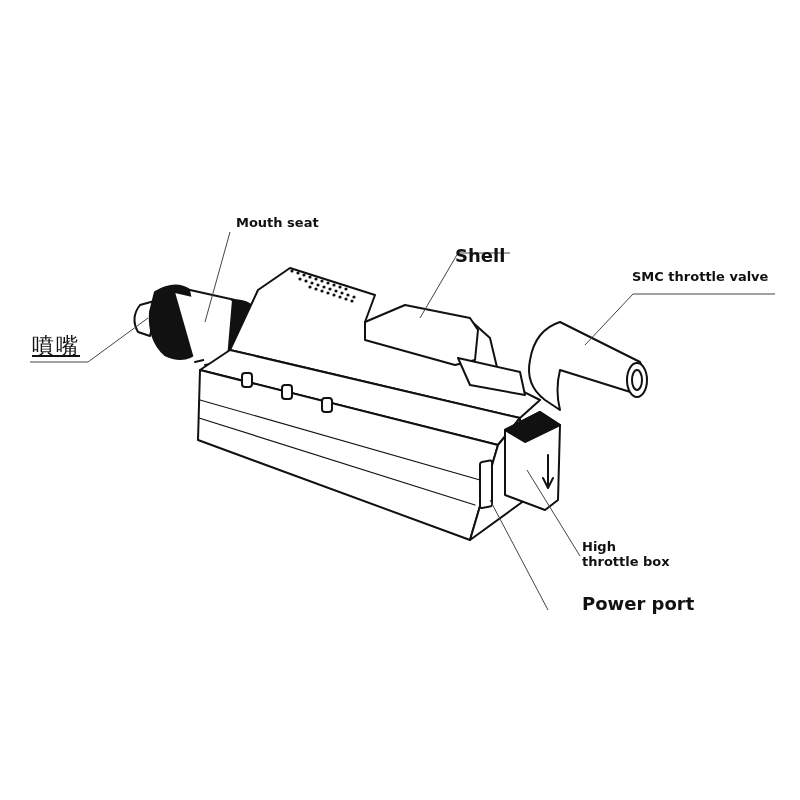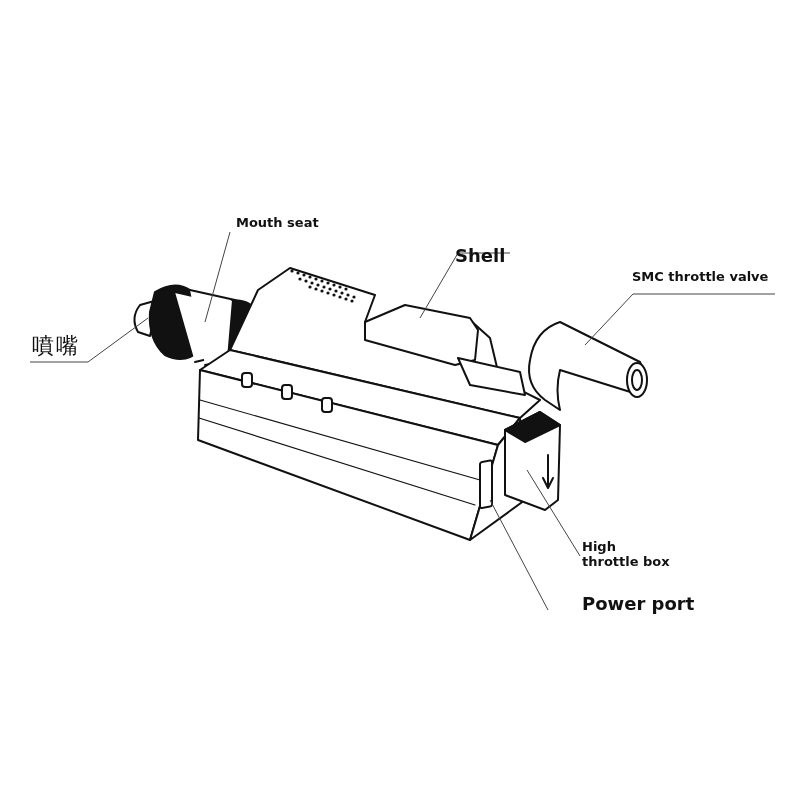--- a/index.html
+++ b/index.html
@@ -2,21 +2,21 @@
 <html><head>
 <meta charset="utf-8">
 <style>
   html, body { margin: 0; padding: 0; background: #ffffff; }
   body { width: 800px; height: 800px; position: relative; overflow: hidden; font-family: "DejaVu Sans", sans-serif; }
   #diagram { position: absolute; left: 0; top: 0; width: 800px; height: 800px; }
   .label { position: absolute; color: #111; font-weight: bold; white-space: nowrap; line-height: 1.15; }
   .lbl-mouth { left: 236px; top: 216px; font-size: 13px; }
   .lbl-shell { left: 455px; top: 226px; font-size: 18px; margin-top: 20px; }
   .lbl-smc { left: 632px; top: 270px; font-size: 13px; }
-  .lbl-nozzle { left: 32px; top: 333px; font-size: 22px; font-weight: normal; font-family: "DejaVu Serif", serif; letter-spacing: 2px; }
+  .lbl-nozzle { left: 32px; top: 333px; font-size: 22px; font-weight: normal; font-family: "DejaVu Serif", serif; letter-spacing: 2px; text-decoration: underline; }
   .lbl-hpb { left: 582px; top: 540px; font-size: 13px; }
   .lbl-power { left: 582px; top: 594px; font-size: 18px; }
 </style>
 </head>
 <body>
 
 <svg id="diagram" viewBox="0 0 800 800" xmlns="http://www.w3.org/2000/svg">
   <g fill="none" stroke="#111" stroke-width="2" stroke-linejoin="round" stroke-linecap="round">
 
     <g>

